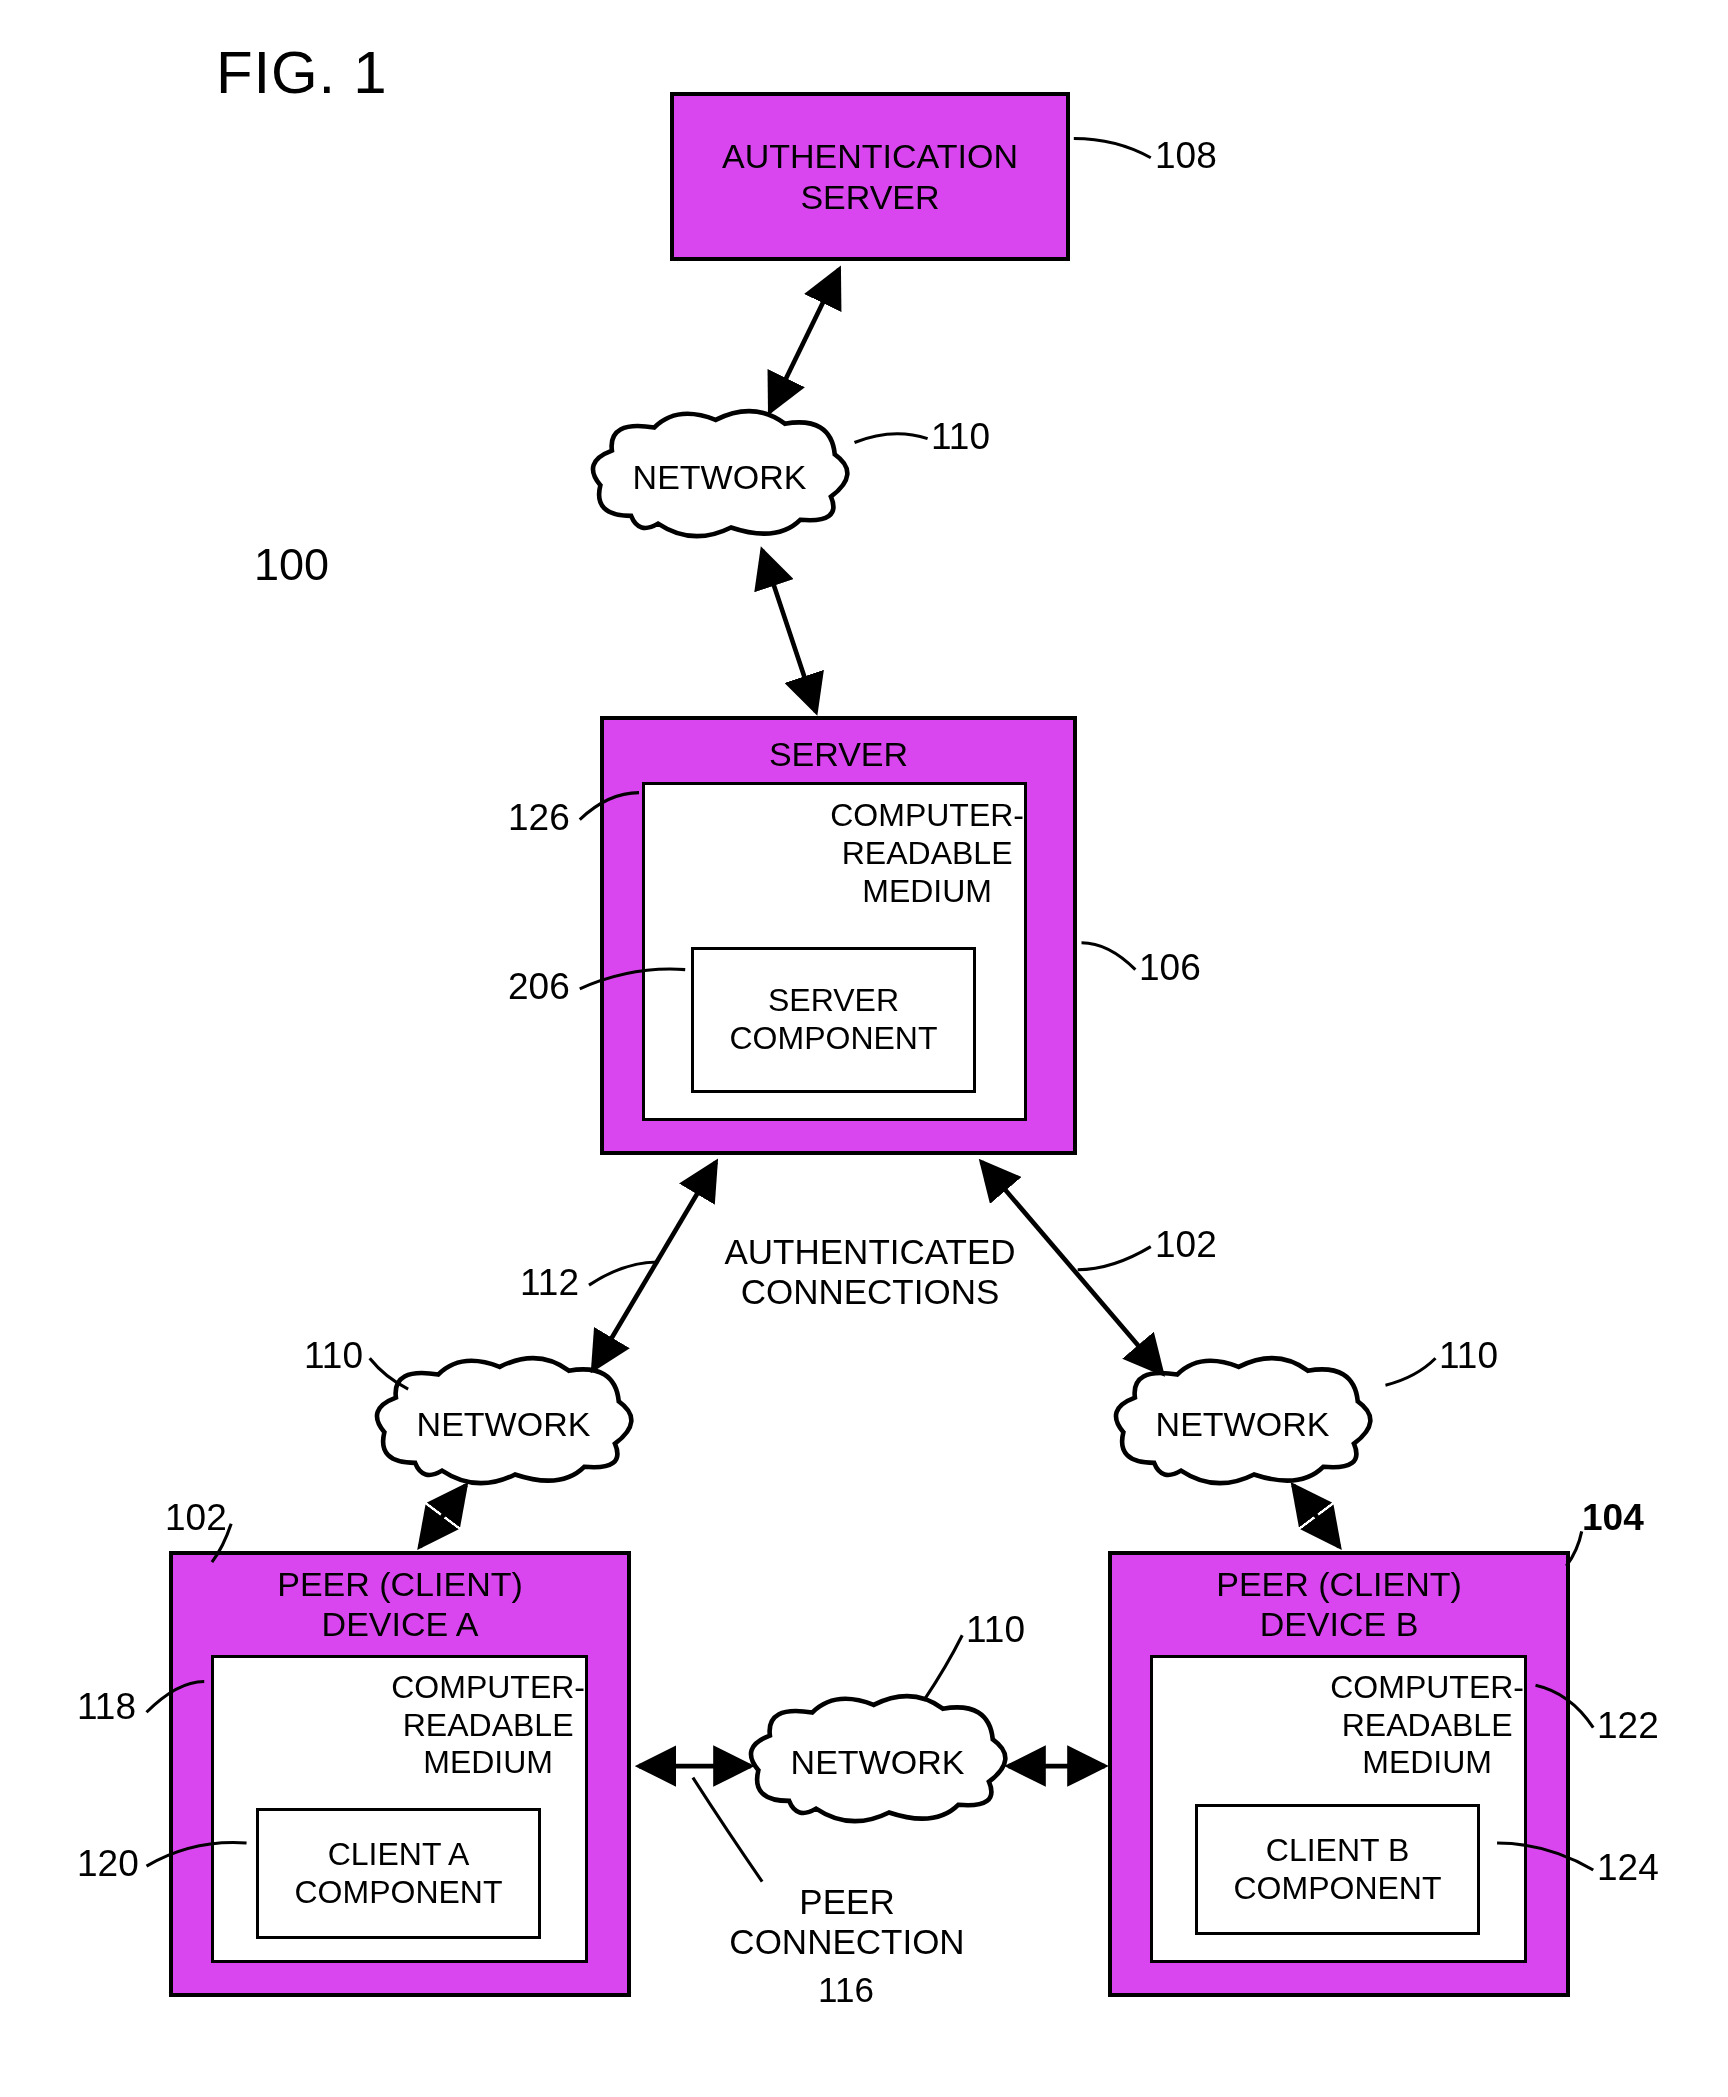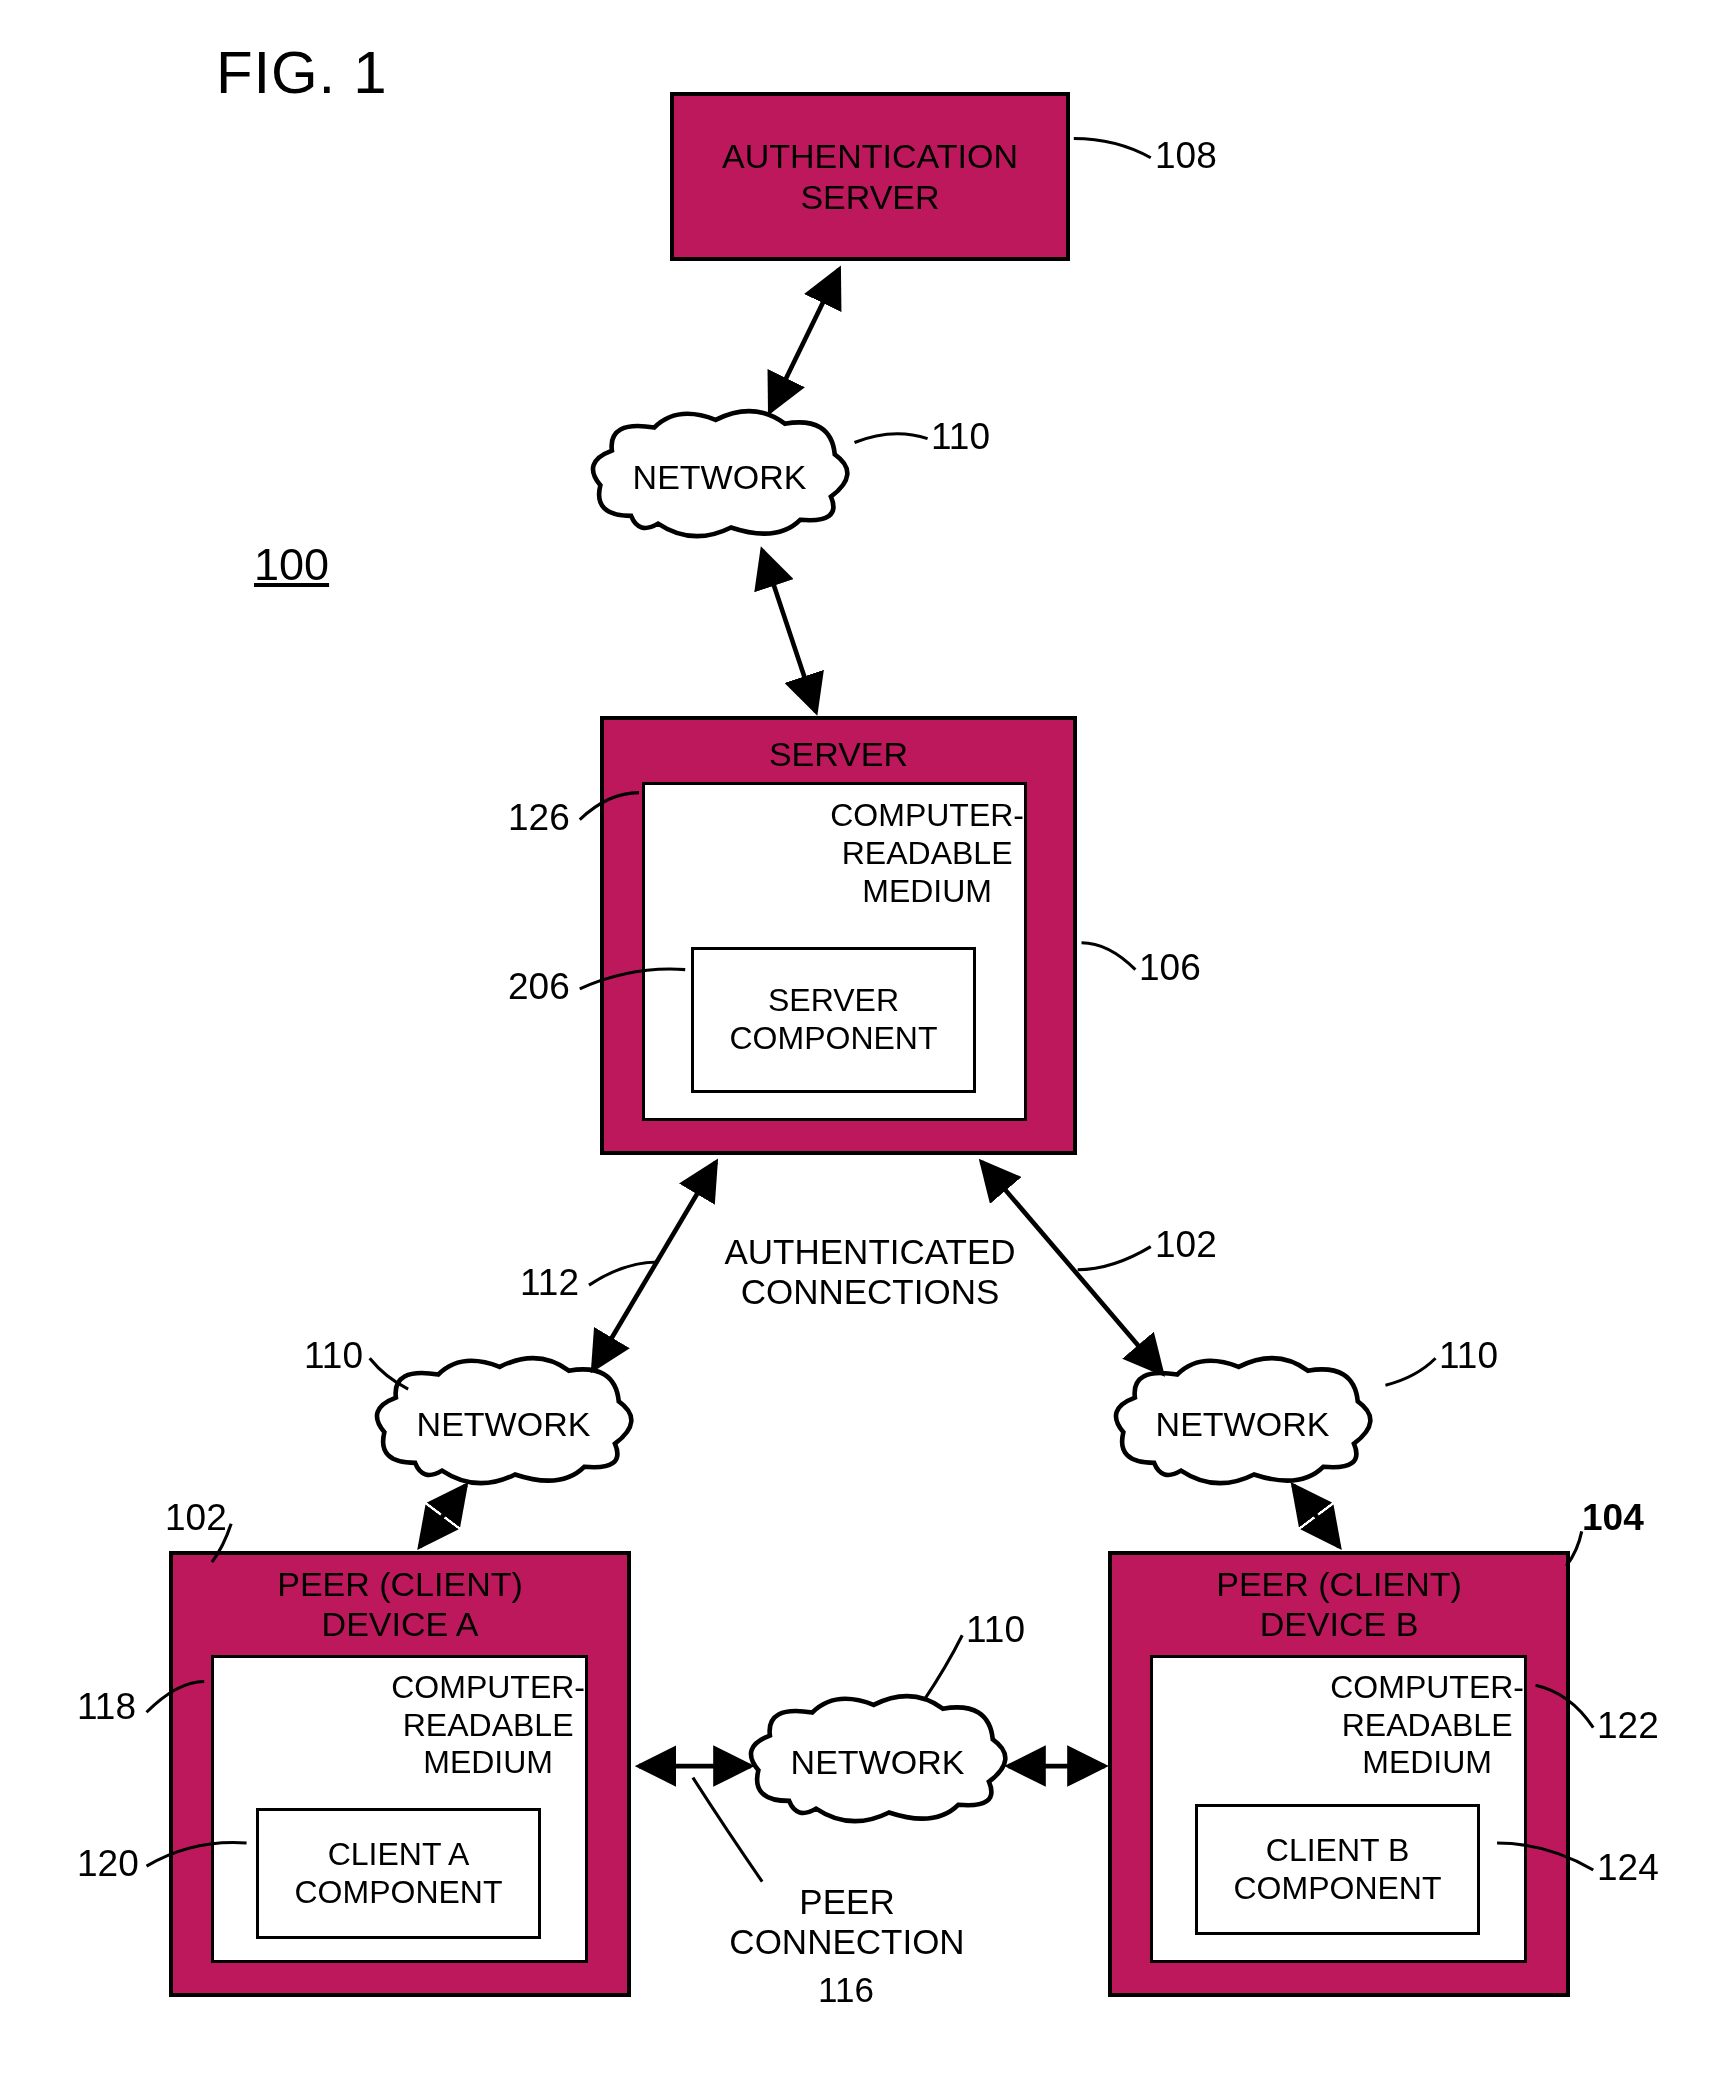--- a/index.html
+++ b/index.html
@@ -17,21 +17,21 @@
   .box {
     position: absolute;
     border: 4.6px solid #000;
     box-sizing: border-box;
     text-align: center;
     display: flex;
     flex-direction: column;
     align-items: center;
     justify-content: flex-start;
     padding-top: 9.2px;
-    background: #be185d;
+    background: #d946ef;
   }
   .box-inner {
     position: absolute;
     border: 3.8px solid #000;
     box-sizing: border-box;
     text-align: center;
     display: flex;
     flex-direction: column;
     align-items: flex-end;
     justify-content: flex-start;
@@ -50,21 +50,20 @@
   }
   .fig-title {
     position: absolute;
     font-size: 60px;
     font-weight: 500;
     letter-spacing: 0.8px;
   }
   .ref-underlined {
     position: absolute;
     font-size: 45px;
-    text-decoration: underline;
   }
   .label {
     font-size: 34px;
     line-height: 1.18;
   }
   .label-sm {
     font-size: 32px;
     line-height: 1.18;
   }
   .ref {

